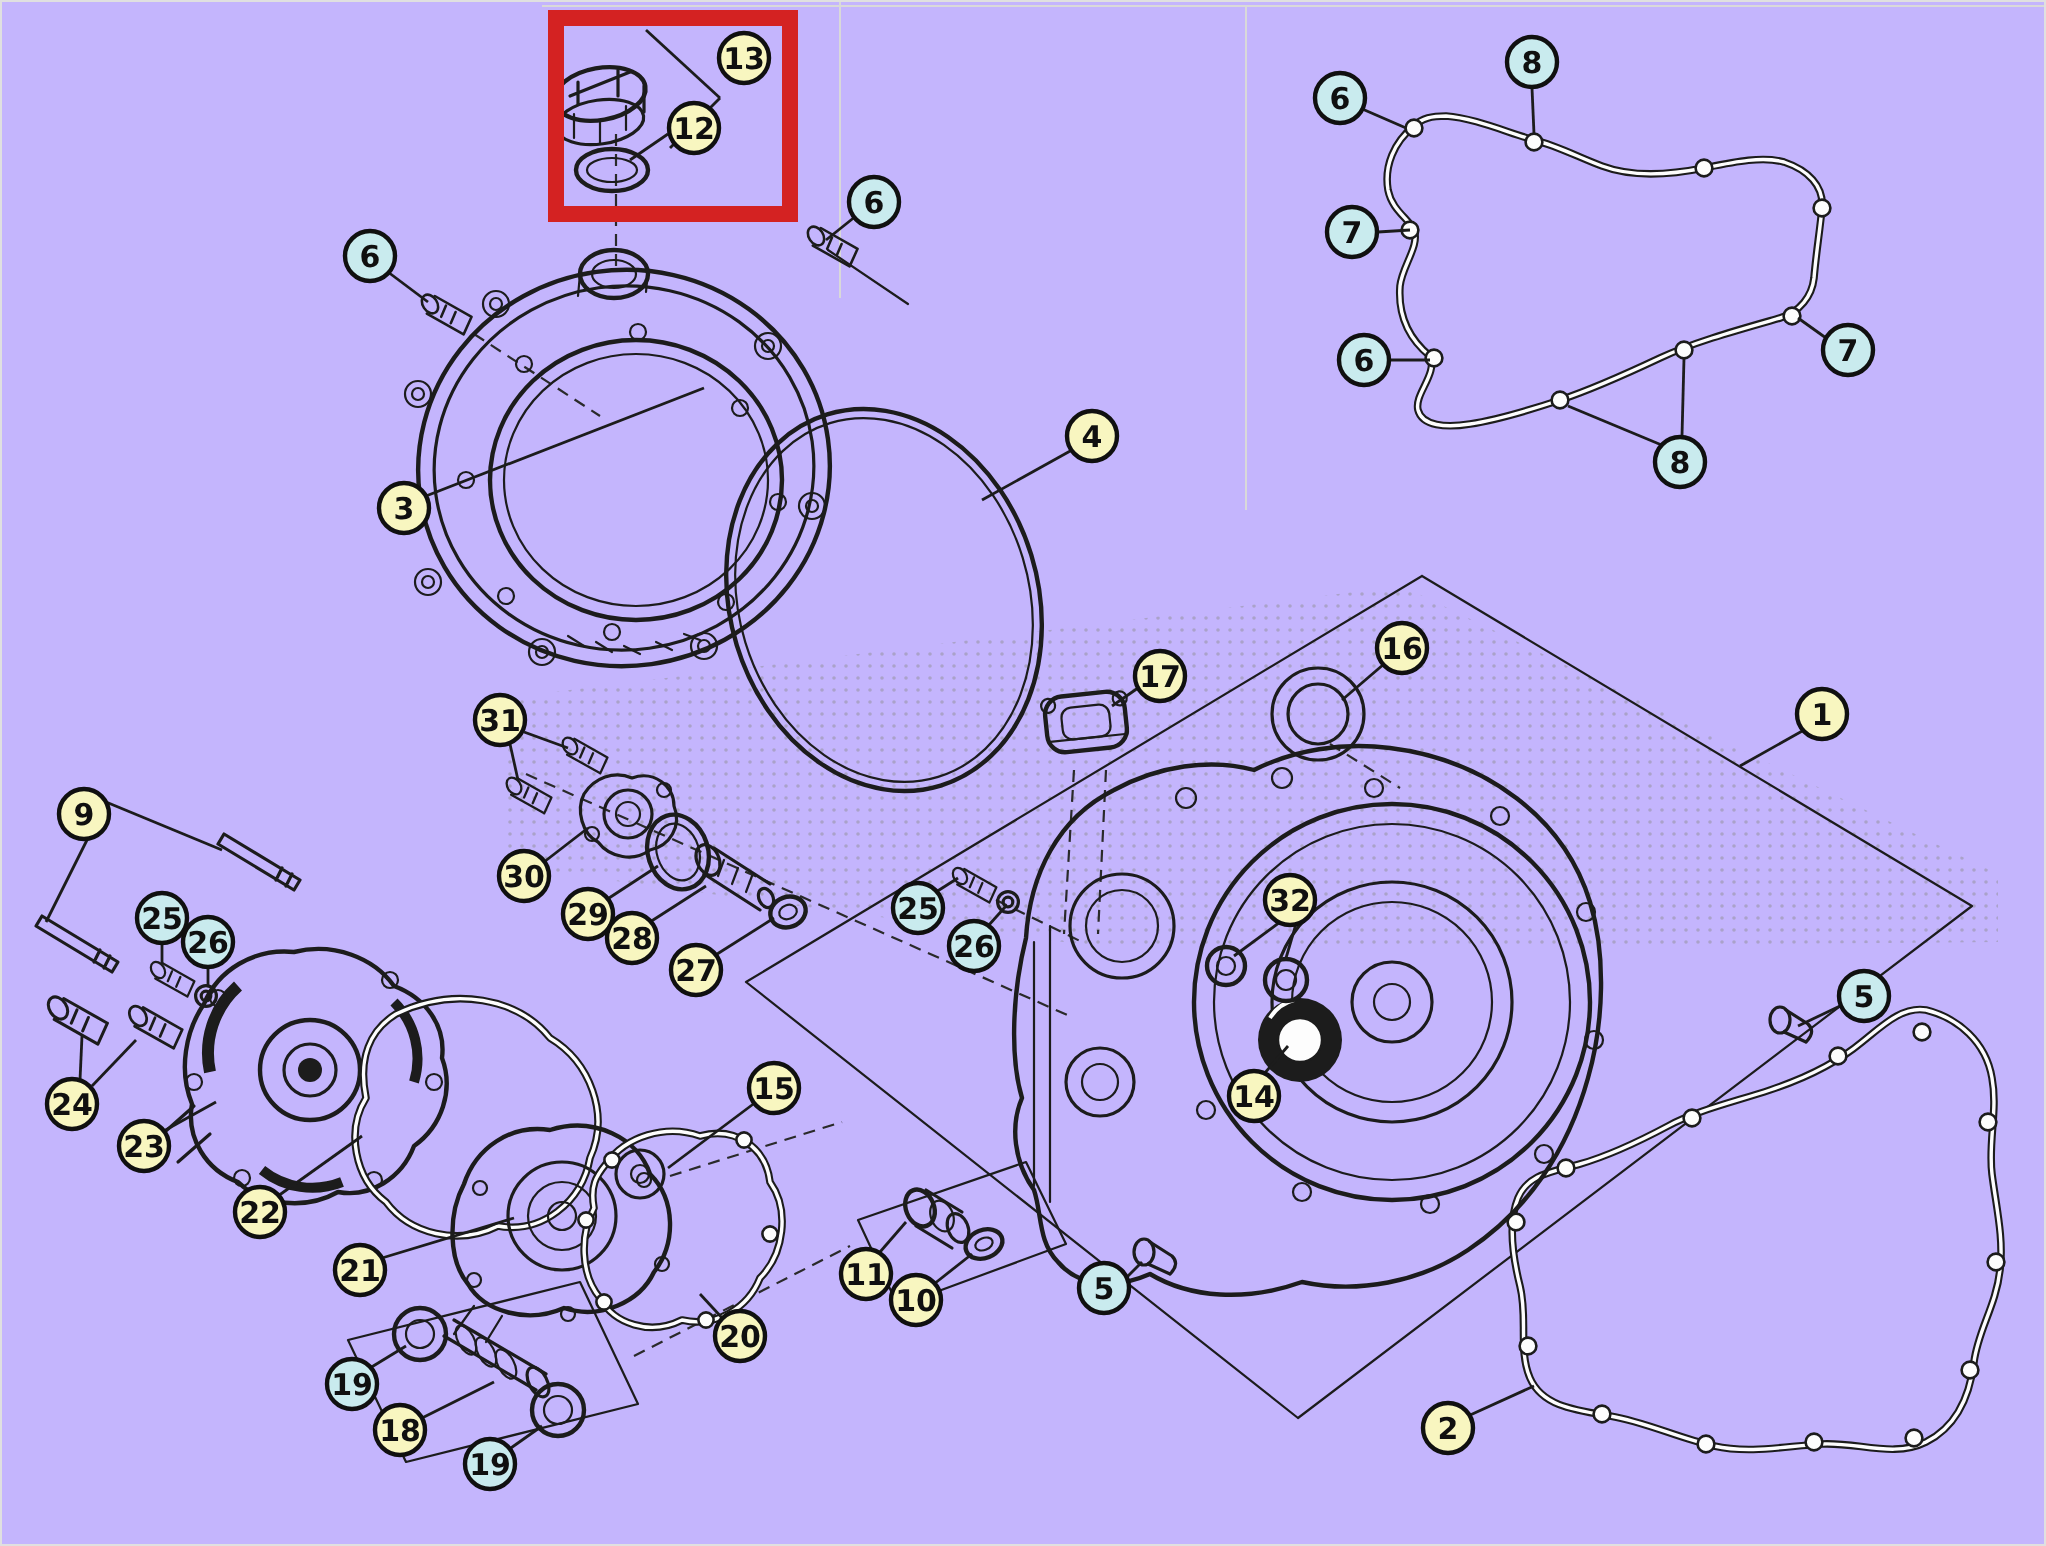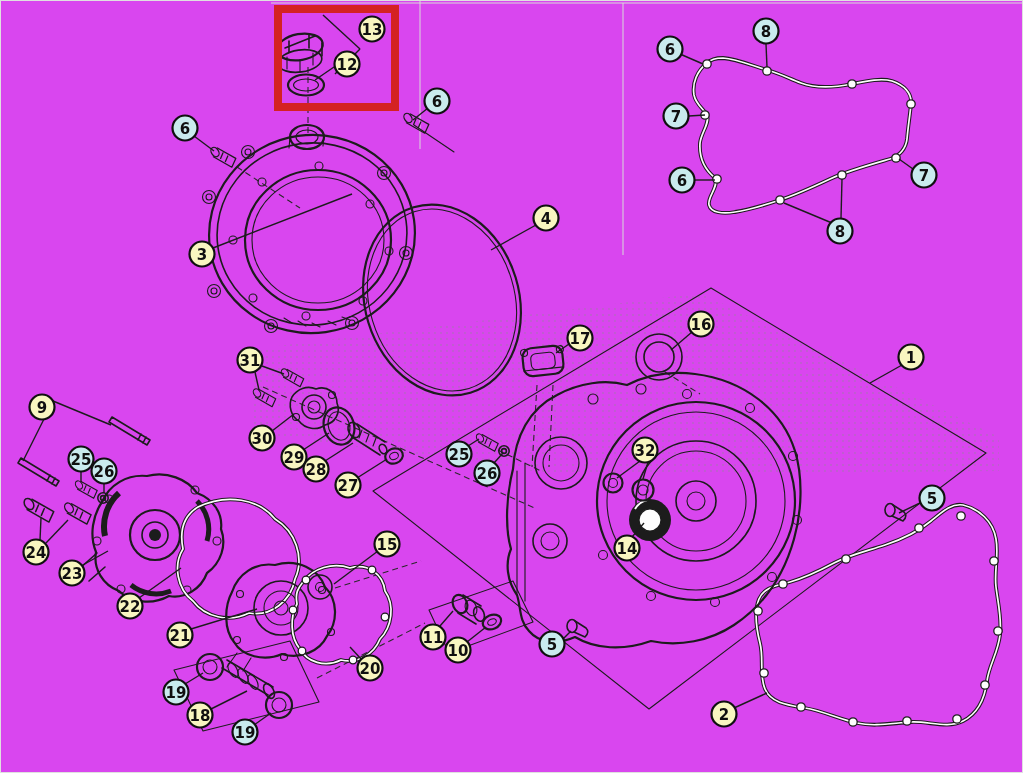--- a/index.html
+++ b/index.html
@@ -1,16 +1,16 @@
 <!DOCTYPE html>
 <html><head>
 <meta charset="utf-8">
 <style>
   html,body{margin:0;padding:0;background:#eee;}
-  #stage{position:relative;width:1023px;height:773px;background:#d946ef;
+  #stage{position:relative;width:1023px;height:773px;background:#c4b5fd;
          border:1px solid #e0e0e0;box-sizing:border-box;overflow:hidden;
          font-family:"DejaVu Sans",sans-serif;}
   svg{position:absolute;left:0;top:0;}
   .ln{stroke:#1c1c1c;fill:none;stroke-width:1.6;stroke-linecap:round;stroke-linejoin:round;}
   .thick{stroke-width:2.2;}
   .thin{stroke-width:1.1;}
   .dbl-o{stroke:#1c1c1c;fill:none;stroke-width:3.8;stroke-linejoin:round;}
   .dbl-i{stroke:#fdfdfd;fill:none;stroke-width:1.7;stroke-linejoin:round;}
   .hole{stroke:#1c1c1c;fill:#fdfdfd;stroke-width:1.3;}
   .dark{fill:#1c1c1c;stroke:none;}

